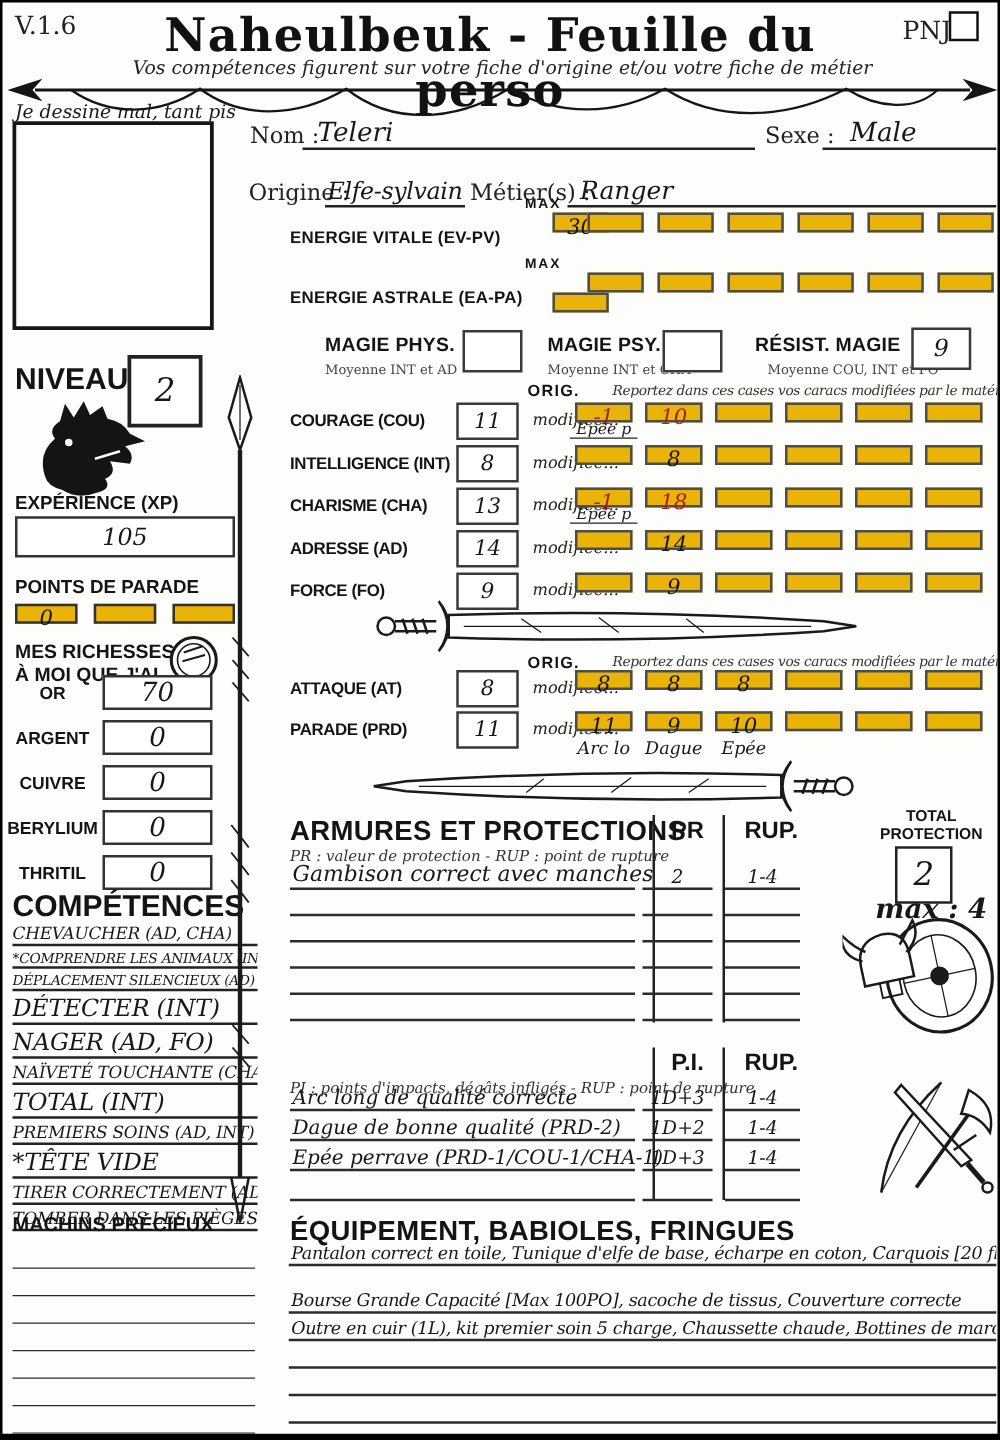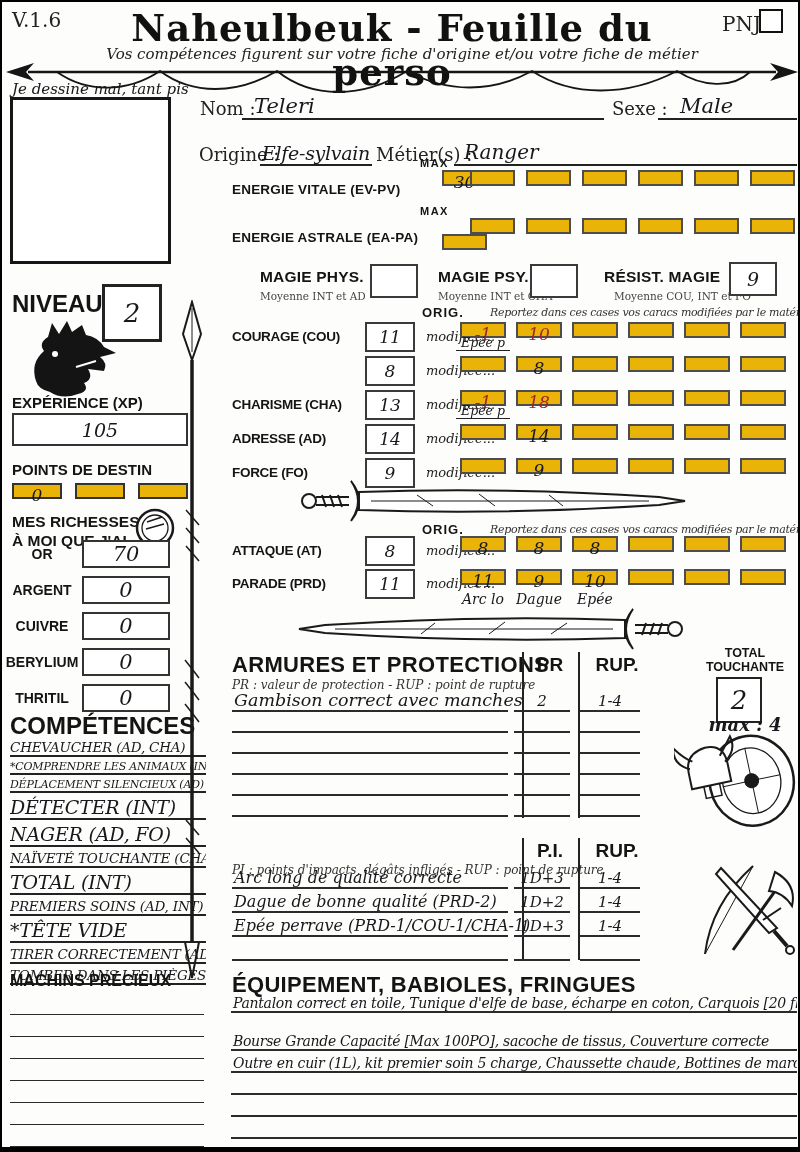--- a/index.html
+++ b/index.html
@@ -205,20 +205,21 @@
         <span class="hand cval"></span>
       </div>
       <div class="cbox">
         <span class="hand cval"></span>
       </div>
       <div class="cbox">
         <span class="hand cval"></span>
       </div>
     </div>
 
+  <div class="abs head statlabel" style="left:230px;top:354px">INTELLIGENCE (INT)</div>
   <div class="abs origbox" style="left:363px;top:354px">
       <span class="hand">8</span>
     </div>
   <div class="abs hand modlabel" style="left:424px;top:361px">modifiée...</div>
   <div class="cellrow" style="left:458px;top:354px">
       <div class="cbox">
         <span class="hand cval"></span>
       </div>
       <div class="cbox">
         <span class="hand cval">8</span>
@@ -430,25 +431,25 @@
         <div class="tseg hand tval" style="left: 348px; width: 60px;"></div>
       </div>
       <div class="trow" style="height: 21px;">
         <div class="tseg hand tname" style="left: 0px; width: 276px;"></div>
         <div class="tseg hand tval" style="left: 282px; width: 56px;"></div>
         <div class="tseg hand tval" style="left: 348px; width: 60px;"></div>
       </div>
     </div>
 
   <div class="abs head" style="left:688px;top:644px;width:110px;font-size:12.5px;text-align:center">TOTAL</div>
-  <div class="abs head" style="left:688px;top:658px;width:110px;font-size:12.5px;text-align:center">TOUCHANTE</div>
+  <div class="abs head" style="left:688px;top:658px;width:110px;font-size:12.5px;text-align:center">PROTECTION</div>
   <div class="abs totbox" style="left:714px;top:675px">
     <span class="hand" style="font-size:26px">2</span>
   </div>
-  <div class="abs hand" style="left:688px;top:712px;width:110px;font-size:18px;font-weight:bold;text-align:center">max : 4</div>
+  <div class="abs hand" style="left:688px;top:712px;width:110px;font-size:22px;font-weight:bold;text-align:center">max : 4</div>
   <svg class="abs" style="left:672px;top:730px" width="125" height="102" viewBox="0 0 125 102">
     <g stroke="#1a1a1a" fill="#fff" transform="rotate(-12 62 52)">
       <ellipse cx="78" cy="52" rx="42" ry="45" stroke-width="2.5"></ellipse>
       <ellipse cx="78" cy="52" rx="29" ry="33" stroke-width="1.3"></ellipse>
       <circle cx="78" cy="52" r="7" fill="#1a1a1a"></circle>
       <path d="M78,19 L78,85 M49,52 L107,52" stroke-width="1" fill="none"></path>
       <path d="M18,32 Q18,12 39,10 Q58,10 58,30 L58,48 L18,48 Z" stroke-width="2"></path>
       <path d="M20,28 Q4,20 8,4 Q16,16 24,21 M56,28 Q70,18 66,4 Q58,14 52,21" stroke-width="2" fill="none"></path>
       <path d="M30,48 L30,60 L46,60 L46,48" stroke-width="1.5" fill="none"></path>
     </g>
@@ -513,21 +514,21 @@
     <path fill="#141414" d="M12,64 Q6,46 20,34 Q14,26 24,20 L28,6 L35,17 L43,4 L48,15 L58,8 L62,18 Q74,20 80,30 L92,36 L76,40 Q84,46 80,54 L64,52 Q70,62 60,66 Q66,74 54,77 Q38,83 26,75 Q14,72 12,64 Z"></path>
     <circle cx="31" cy="37" r="3" fill="#fff"></circle>
     <path d="M72,44 L52,50" stroke="#fff" stroke-width="2" fill="none"></path>
   </svg>
 
   <div class="abs head" style="left:10px;top:392px;font-size:15px">EXPÉRIENCE (XP)</div>
   <div class="abs xpbox" style="left:10px;top:411px">
     <span class="hand" style="font-size:19px">105</span>
   </div>
 
-  <div class="abs head" style="left:10px;top:459px;font-size:15px">POINTS DE DESTIN</div>
+  <div class="abs head" style="left:10px;top:459px;font-size:15px">POINTS DE PARADE</div>
   <div class="cellrow w50 g13" style="left:10px;top:481px">
       <div class="cbox">
         <span class="hand cval">0</span>
       </div>
       <div class="cbox">
         <span class="hand cval"></span>
       </div>
       <div class="cbox">
         <span class="hand cval"></span>
       </div>

